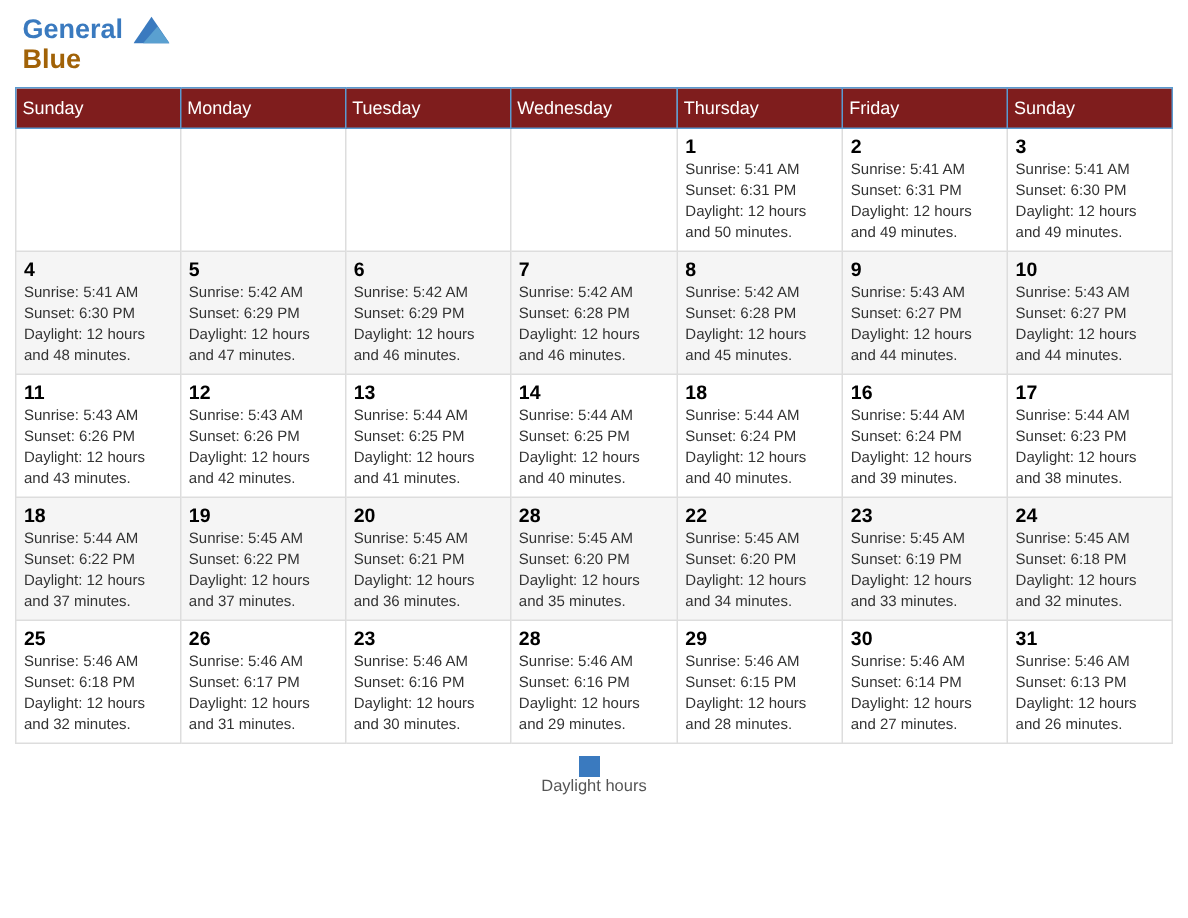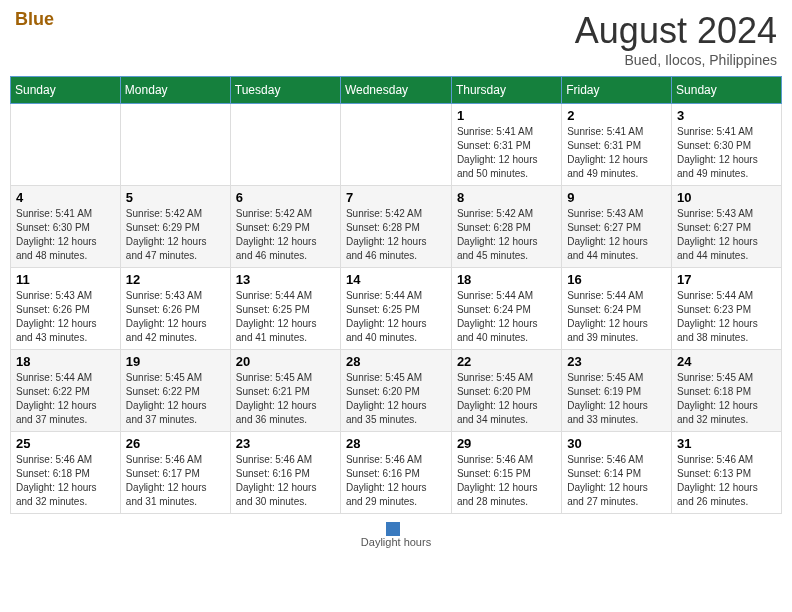--- a/index.html
+++ b/index.html
@@ -46,21 +46,21 @@
     .location {
       font-size: 14px;
       color: #555;
     }
     .calendar {
       width: 100%;
       border-collapse: collapse;
       font-size: 11px;
     }
     .calendar thead tr {
-      background: #15803d;
+      background: #7f1d1d;
       color: #fff;
     }
     .calendar thead th {
       padding: 6px 4px;
       text-align: left;
       font-weight: normal;
       font-size: 12px;
       border: 1px solid #5a9ad0;
     }
     .calendar tbody tr {
@@ -109,26 +109,29 @@
       margin-right: 6px;
       display: inline-block;
     }
   </style>
 </head>
 <body>
 
 <div class="header">
   <div class="logo">
     <div>
+      <div class="logo-text">
+        <span>General</span>
+        <svg class="logo-icon" viewBox="0 0 30 22" xmlns="http://www.w3.org/2000/svg" style="display:inline-block;vertical-align:middle;margin-left:2px;">
+          <polygon points="0,22 15,0 30,22" fill="#3a7abf"></polygon>
+          <polygon points="8,22 20,8 30,22" fill="#5aa0d0"></polygon>
+        </svg>
+      </div>
       <div class="logo-text" style="color:#a16207;">Blue</div>
     </div>
-  </div>
-  <div class="title-block">
-    <div class="month-title">August 2024</div>
-    <div class="location">Bued, Ilocos, Philippines</div>
   </div>
 </div>
 
 <table class="calendar">
   <thead>
     <tr>
 
     <th>Sunday</th>
         <th>Monday</th>
         <th>Tuesday</th>

